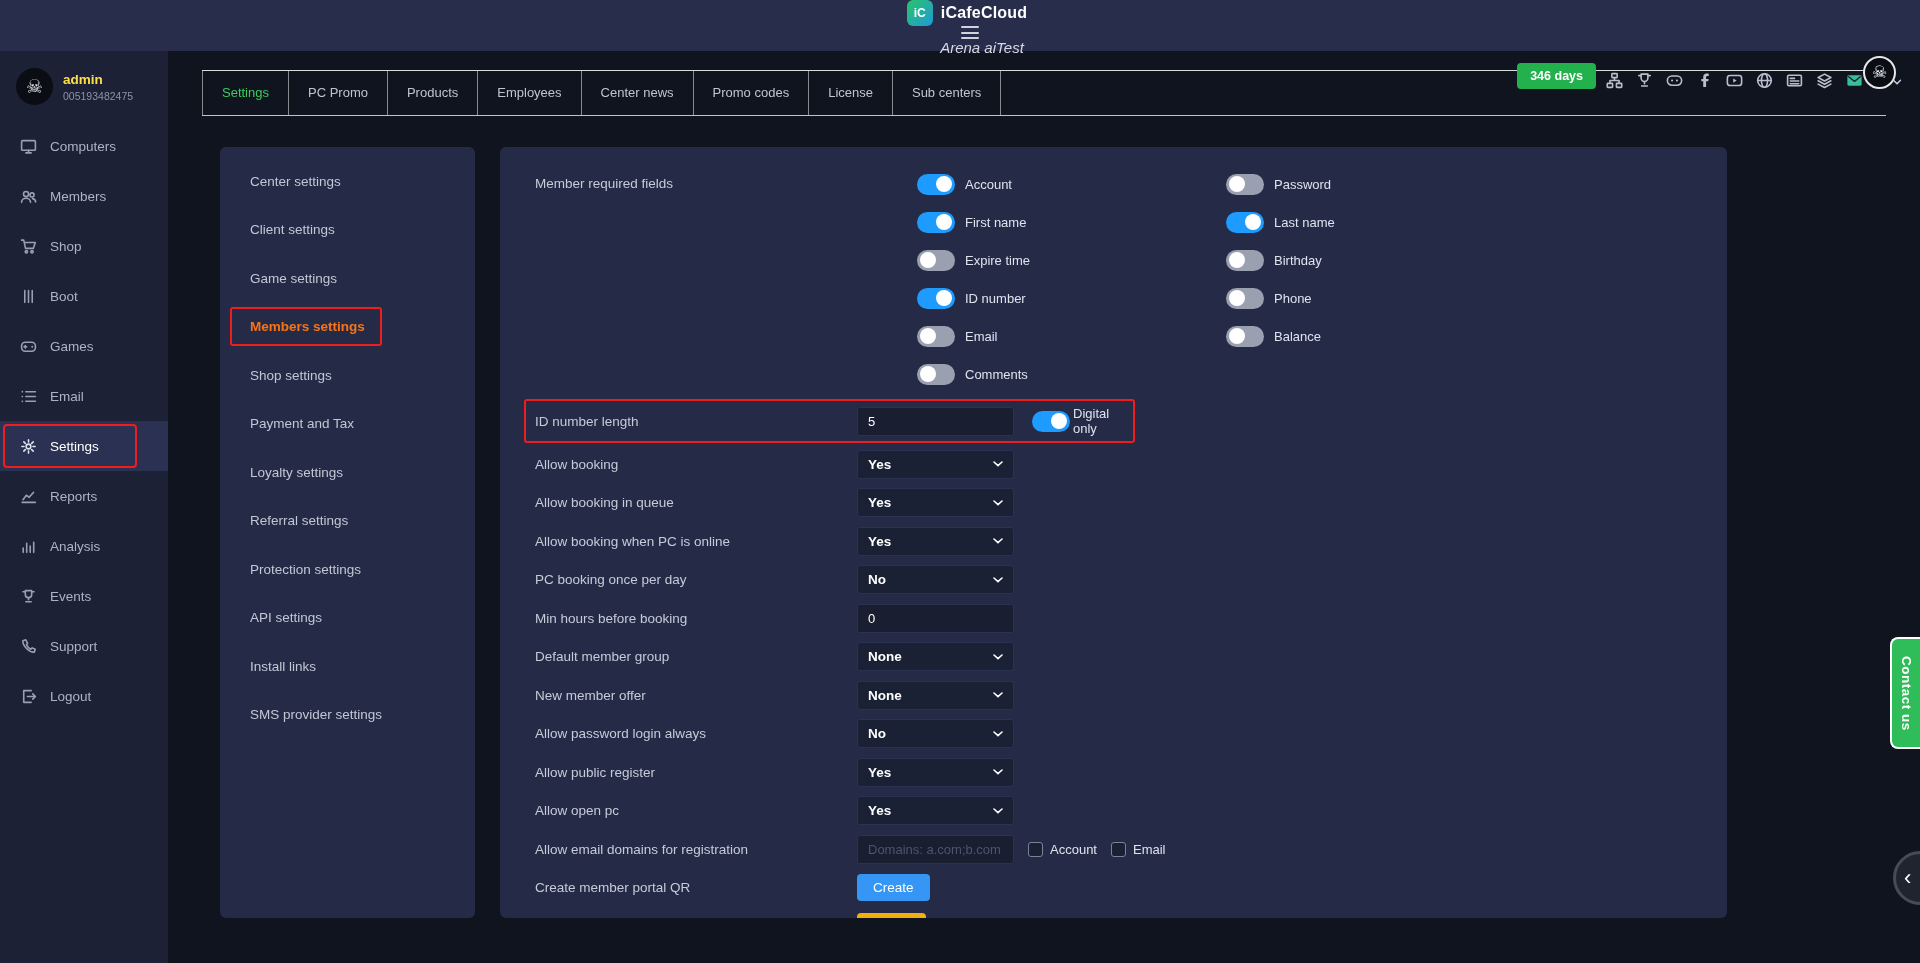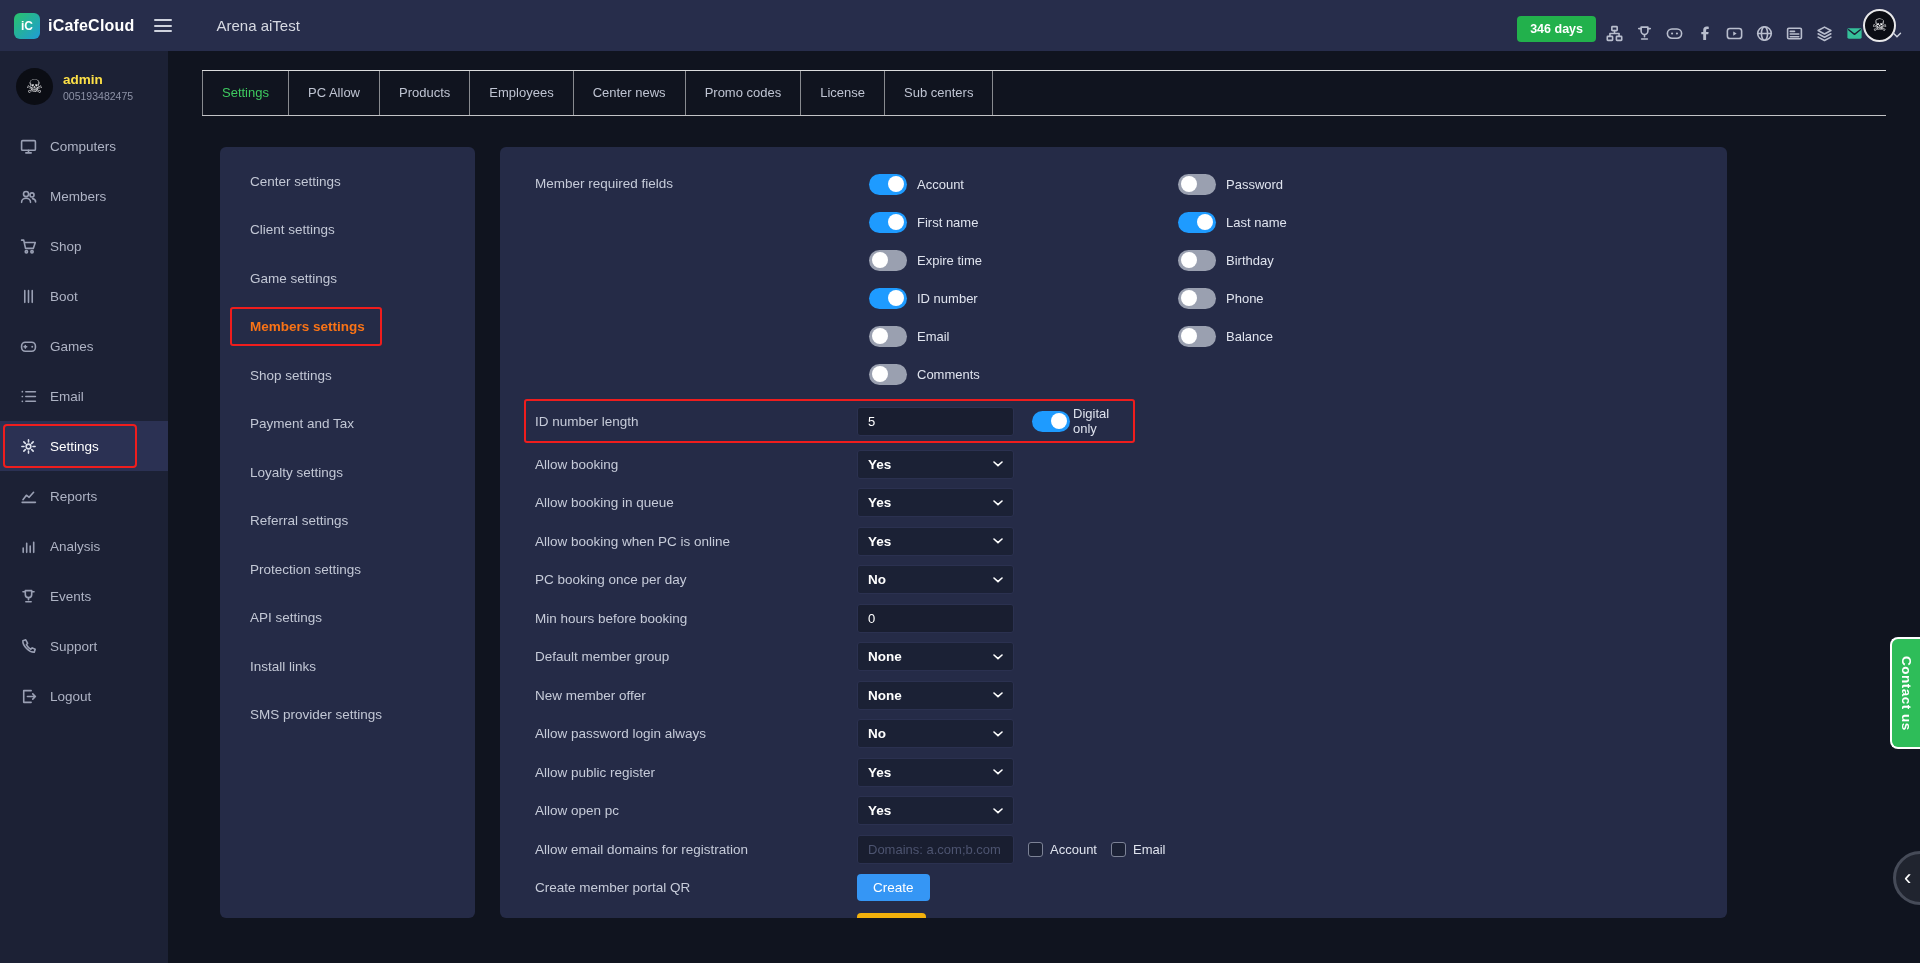--- a/index.html
+++ b/index.html
@@ -1,25 +1,25 @@
 <!DOCTYPE html>
 <html style="--accent-green: #22b14c; --tab-active: #3ec95f; --toggle-on: #1e9bff; --button-blue: #3596f5; --button-yellow: #f2b00c; --highlight-red: #ef1d1d; --mail-teal: #35c09a; --contact-green: #2ebd59;"><head>
 <meta charset="utf-8">
 <style>
   *{box-sizing:border-box;margin:0;padding:0;}
   html,body{width:1920px;height:963px;overflow:hidden;background:#10141f;font-family:"Liberation Sans",sans-serif;position:relative;}
 
   
-  .topbar{position:absolute;top:0;left:0;width:1920px;height:51px;background:#272d4b;display:flex;align-items:center;z-index:20;}
+  .topbar{position:absolute;top:0;left:0;width:1920px;height:51px;background:#272d4b;display:flex;align-items:center;z-index:20;flex-direction:column;}
   .logo{display:flex;align-items:center;gap:8px;padding-left:14px;cursor:pointer;}
   .logo-badge{width:26px;height:26px;border-radius:6px;background:linear-gradient(135deg,#29c36a,#1f9bd7);display:flex;align-items:center;justify-content:center;color:#fff;font-weight:bold;font-size:12px;}
   .logo-text{color:#fff;font-size:16px;font-weight:700;letter-spacing:.2px;}
   .hamburger{margin-left:20px;width:18px;display:flex;flex-direction:column;gap:3.5px;cursor:pointer;}
   .hamburger i{display:block;height:2px;background:#cfd3de;border-radius:1px;}
-  .center-name{margin-left:44px;color:#d6d9e2;font-size:15px;}
+  .center-name{margin-left:44px;color:#d6d9e2;font-size:15px;font-style:italic;}
   .topbar-right{margin-left:auto;display:flex;align-items:flex-end;padding-right:16px;}
   .days-badge{background:var(--accent-green);color:#fff;font-size:12.5px;font-weight:700;padding:6px 13px;border-radius:4px;margin-right:10px;cursor:pointer;}
   .topbar-icons{display:inline-flex;align-items:center;gap:13px;}
   .tb-icon{color:#b9bece;display:inline-flex;cursor:pointer;}
   .tb-icon.mail{color:var(--mail-teal);}
   .tb-avatar{width:33px;height:33px;border-radius:50%;background:#0b0d14;border:2px solid #e8e8ea;display:flex;align-items:center;justify-content:center;color:#fff;font-size:17px;cursor:pointer;}
   .tb-caret{display:inline-flex;color:#cfd3de;cursor:pointer;margin-left:-6px;}
 
   
   .sidebar{position:absolute;top:51px;left:0;width:168px;height:912px;background:#1c2135;z-index:10;}
@@ -40,21 +40,21 @@
   .tab{padding:0 19px;line-height:44px;font-size:13px;color:#bfc4d2;border-right:1px solid rgba(255,255,255,.5);cursor:pointer;white-space:nowrap;}
   .tab:first-child{border-left:1px solid rgba(255,255,255,.5);}
   .tab.active{color:var(--tab-active);}
 
   .nav-panel{position:absolute;left:52px;top:96px;width:255px;height:771px;background:#252b47;border-radius:6px;padding-top:10px;}
   .nav-item{height:48.5px;display:flex;align-items:center;padding-left:30px;font-size:13.5px;color:#c2c7d5;cursor:pointer;}
   .nav-item.active{color:#f97316;font-weight:700;}
   .nav-item.active .nav-label{border:2px solid var(--highlight-red);border-radius:3px;padding:10px 15px 10px 18px;margin-left:-20px;}
 
   .form-panel{position:absolute;left:332px;top:96px;width:1227px;height:771px;background:#252b47;border-radius:6px;padding:18px 35px 0 35px;overflow:hidden;}
-  .mrf-row{display:flex;align-items:flex-start;}
+  .mrf-row{display:flex;align-items:flex-start;gap:48px;}
   .row-label{width:322px;flex:0 0 322px;color:#c6cbd9;font-size:13.5px;line-height:38px;}
   .toggle-grid{display:grid;grid-template-columns:309px 309px;}
   .tg-cell{height:38px;display:flex;align-items:center;gap:10px;padding-left:12px;}
   .tg-label{color:#dfe3ee;font-size:13px;}
   .toggle{width:38px;height:21px;border-radius:11px;background:#9aa0b0;position:relative;flex:0 0 38px;display:inline-block;cursor:pointer;}
   .toggle::after{content:"";position:absolute;top:2.5px;left:3px;width:16px;height:16px;border-radius:50%;background:#fff;}
   .toggle.on{background:var(--toggle-on);}
   .toggle.on::after{left:auto;right:3px;}
 
   #form-rows{margin-top:6px;}
@@ -278,21 +278,21 @@
           </svg>
         </span>
         <span class="side-label">Logout</span>
       </div>
     </nav>
 </aside>
 
 <main class="content">
   <div class="tabbar" id="tabbar">
       <div class="tab active">Settings</div>
-      <div class="tab">PC Allow</div>
+      <div class="tab">PC Promo</div>
       <div class="tab">Products</div>
       <div class="tab">Employees</div>
       <div class="tab">Center news</div>
       <div class="tab">Promo codes</div>
       <div class="tab">License</div>
       <div class="tab">Sub centers</div>
     </div>
   <section class="nav-panel" id="settings-nav">
       <div class="nav-item">
         <span class="nav-label">Center settings</span>

